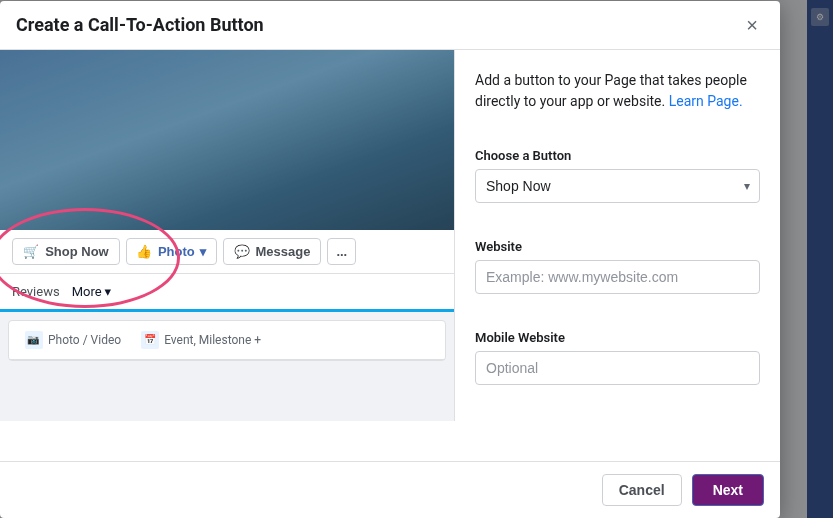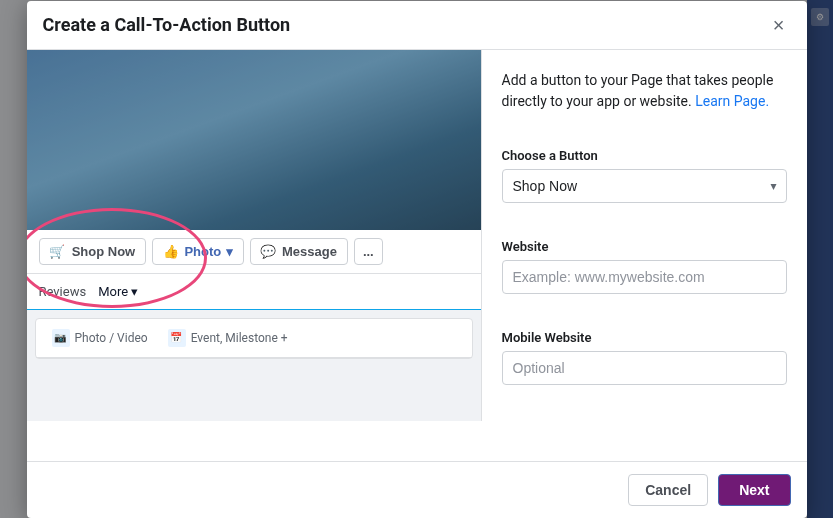--- a/index.html
+++ b/index.html
@@ -13,21 +13,21 @@
       position: relative;
     }
 
     
     .modal-overlay {
       position: absolute;
       inset: 0;
       background: rgba(0,0,0,0.4);
       display: flex;
       align-items: center;
-      justify-content: center;
+      justify-content: flex-start;
     }
 
     
     .modal {
       background: #fff;
       border-radius: 4px;
       box-shadow: 0 4px 24px rgba(0,0,0,0.35);
       width: 780px;
       min-height: 460px;
       display: flex;
@@ -160,21 +160,21 @@
       color: #4b4f56;
       cursor: pointer;
     }
 
     .preview-tabs {
       background: #fff;
       padding: 6px 12px;
       display: flex;
       align-items: center;
       gap: 12px;
-      border-bottom: 1px solid #0ea5e9;
+      border-bottom: 3px solid #0ea5e9;
       font-size: 13px;
       color: #4b4f56;
     }
 
     .preview-tab {
       cursor: pointer;
       padding: 4px 0;
       color: #4b4f56;
     }
 

